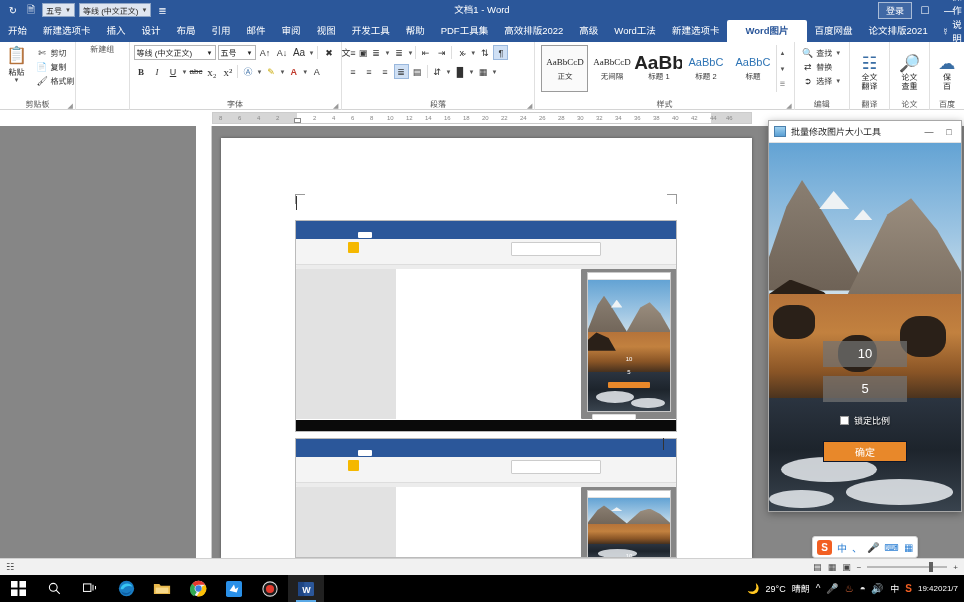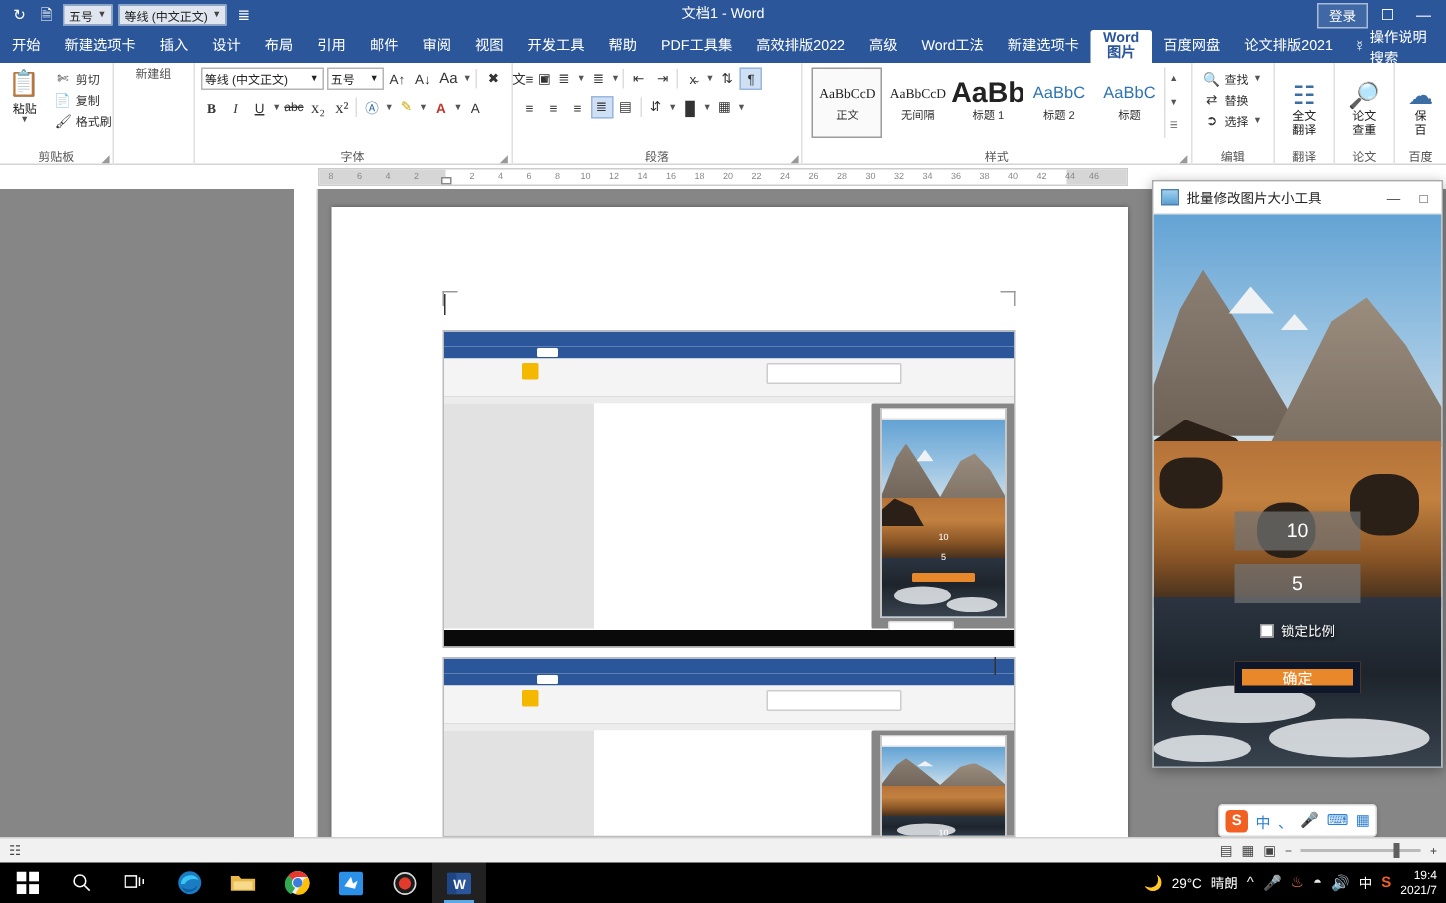--- a/index.html
+++ b/index.html
@@ -42,22 +42,22 @@
 
   
   .tabsrow {
     position: absolute; left: 0; top: 20px; width: 964px; height: 22px;
     background: #2b579a; display: flex; align-items: flex-end;
   }
   .tab {
     color: #fff; font-size: 9.5px; padding: 0 8px; height: 22px;
     line-height: 22px; cursor: pointer; white-space: nowrap;
   }
-  .tab.two-line { line-height: 10px; display: flex; flex-direction: column;
-    justify-content: center; align-items: center; padding: 0 8px; }
+  .tab.two-line { line-height: 10px; display: flex; flex-direction: row;
+    justify-content: center; align-items: center; padding: 0 18px; }
   .tab.two-line span { display: block; }
   .tab.active { background: #fff; color: #2b579a; font-weight: bold; border-radius: 2px 2px 0 0; }
   .tell-me { display: flex; align-items: center; gap: 3px; color: #fff;
     font-size: 9.5px; padding: 0 6px; height: 22px; cursor: pointer; }
   .bulb { font-size: 10px; }
 
   
   .ribbon {
     position: absolute; left: 0; top: 42px; width: 964px; height: 68px;
     background: #fff; border-bottom: 1px solid #d4d4d4; display: flex;
@@ -190,21 +190,21 @@
     width: 84px; height: 26px; background: rgba(115,115,115,.72);
     border: none; color: #fff; font-size: 13px; text-align: center;
     line-height: 26px; cursor: text;
   }
   .tw-check { display: flex; align-items: center; gap: 5px; margin-top: 3px; cursor: pointer; }
   .tw-box { width: 9px; height: 9px; background: #fff; border: 1px solid #9a9a9a; }
   .tw-ctext { font-size: 9px; color: #fff; text-shadow: 0 1px 2px rgba(0,0,0,.8); }
   .tw-ok {
     width: 84px; height: 21px; background: #e8882a; color: #fff; font-size: 10px;
     display: flex; align-items: center; justify-content: center; cursor: pointer;
-    margin-top: 5px; border: 5px solid #0f172a;
+    margin-top: 5px; border: 1px solid #0f172a;
   }
 
   
   .ime { position: absolute; left: 812px; top: 536px; height: 22px;
     background: #fff; border: 1px solid #d8d8d8; border-radius: 3px;
     display: flex; align-items: center; padding: 0 4px; gap: 5px;
     box-shadow: 0 1px 3px rgba(0,0,0,.2); }
   .ime-logo { width: 15px; height: 15px; background: #f25f22; border-radius: 3px;
     color: #fff; font-size: 10px; font-weight: bold; display: flex;
     align-items: center; justify-content: center; cursor: pointer; }
@@ -225,21 +225,21 @@
   .taskbar { position: absolute; left: 0; top: 575px; width: 964px; height: 27px;
     background: #000; display: flex; align-items: center; }
   .tb-ic { width: 36px; height: 27px; display: flex; align-items: center;
     justify-content: center; cursor: pointer; position: relative; }
   .tb-ic.act { background: rgba(255,255,255,.13); }
   .tb-ic.act::after { content: ''; position: absolute; bottom: 0; left: 8px;
     width: 20px; height: 2px; background: #5aa9e6; }
   .tray { margin-left: auto; display: flex; align-items: center; gap: 6px; padding-right: 6px; }
   .tray-txt { font-size: 9px; color: #fff; white-space: nowrap; }
   .tray-ic { font-size: 10px; color: #e8e8e8; cursor: pointer; }
-  .clock { display: flex; flex-direction: column; align-items: flex-end;
+  .clock { display: flex; align-items: flex-end;
     font-size: 8px; color: #fff; line-height: 10px; cursor: pointer; justify-content: center; }
 
   
   .overlay-text {
     position: absolute; left: 4px; top: 308px; font-size: 56px; font-weight: bold;
     color: #111; letter-spacing: 1px; z-index: 50;
     text-shadow: 2px 2px 0 #fff, -2px -2px 0 #fff, 2px -2px 0 #fff, -2px 2px 0 #fff,
                  0 3px 0 #fff, 0 -3px 0 #fff, 3px 0 0 #fff, -3px 0 0 #fff;
     pointer-events: none; white-space: nowrap;
     font-family: "DejaVu Sans", "Liberation Sans", sans-serif;

